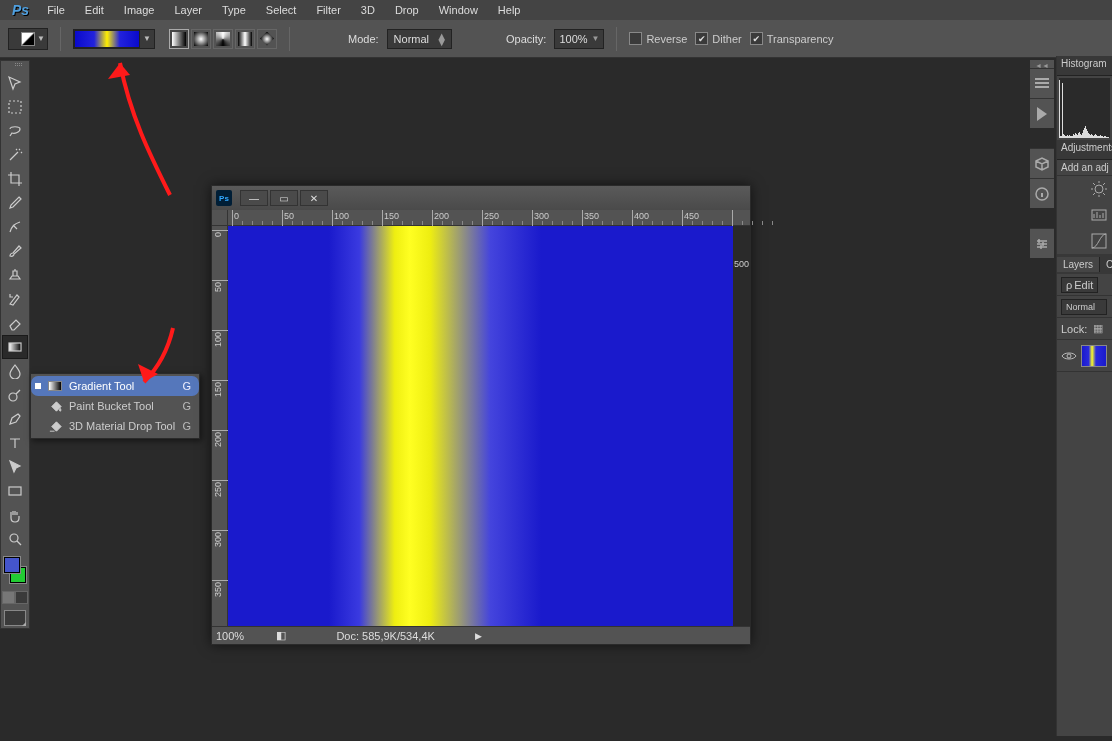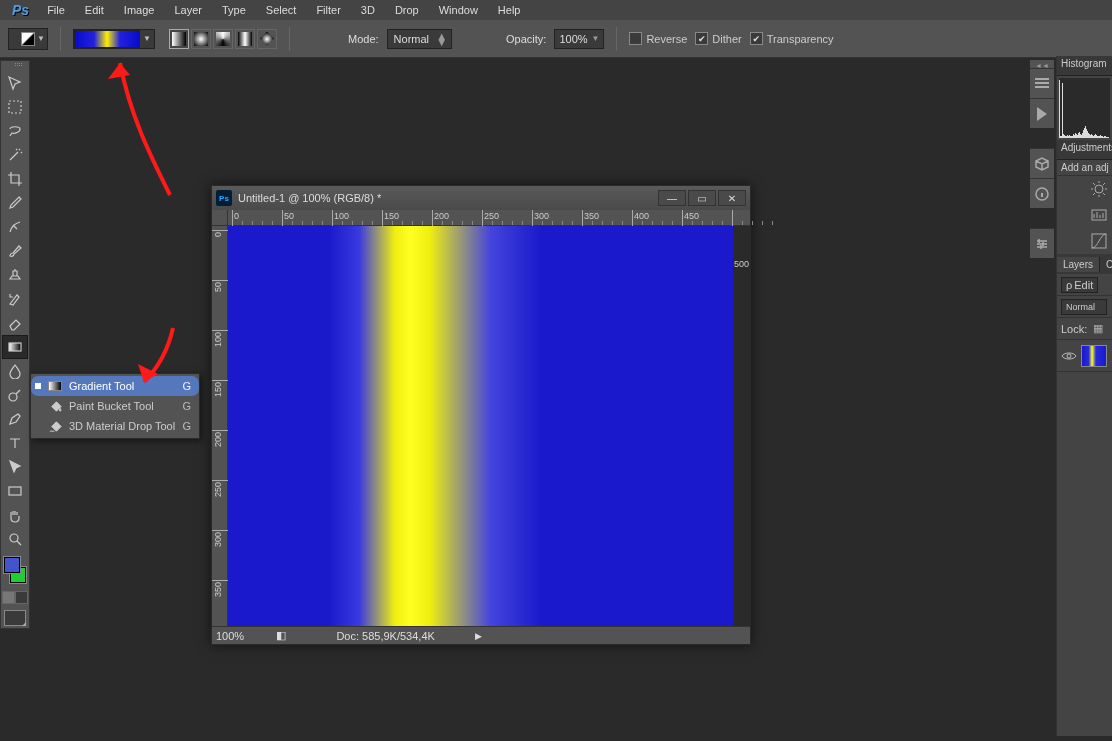--- a/index.html
+++ b/index.html
@@ -349,21 +349,20 @@
         </svg>
       </span>
     <span class="flyout-label">3D Material Drop Tool</span>
     <span class="flyout-short">G</span>
   </div>
 </div>
 
 <div class="doc-window">
   <div class="doc-titlebar">
     <span class="doc-ps-badge">Ps</span>
-    <span class="doc-title">Untitled-1 @ 100% (RGB/8) *</span>
     <span class="win-btn">—</span>
     <span class="win-btn">▭</span>
     <span class="win-btn close">✕</span>
   </div>
   <div style="position:relative">
     <div class="ruler-corner"></div>
     <div class="ruler-h" id="ruler-h">
         <div class="tick" style="left: 4px;"></div>
         <div class="ticklab" style="left: 6px;">0</div>
         <div class="minor" style="left: 14px;"></div>

